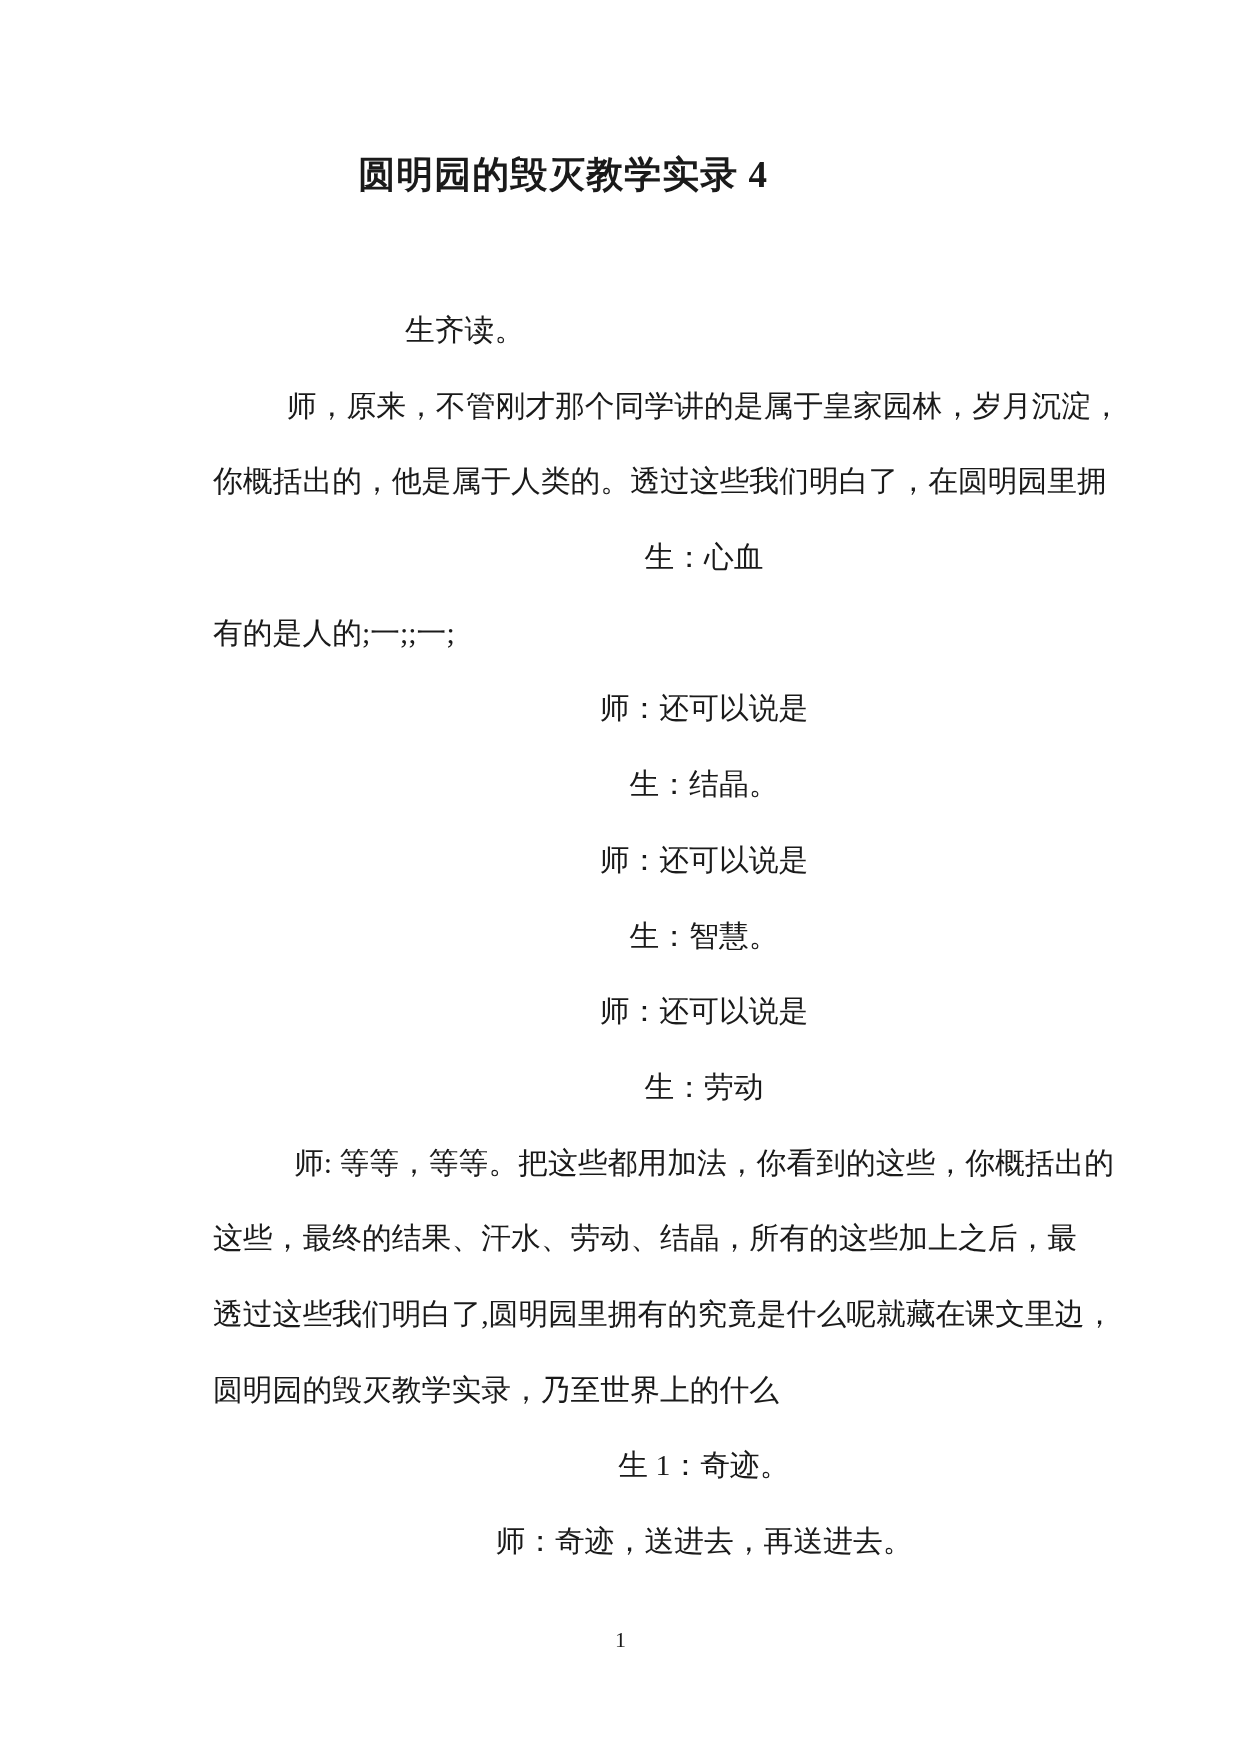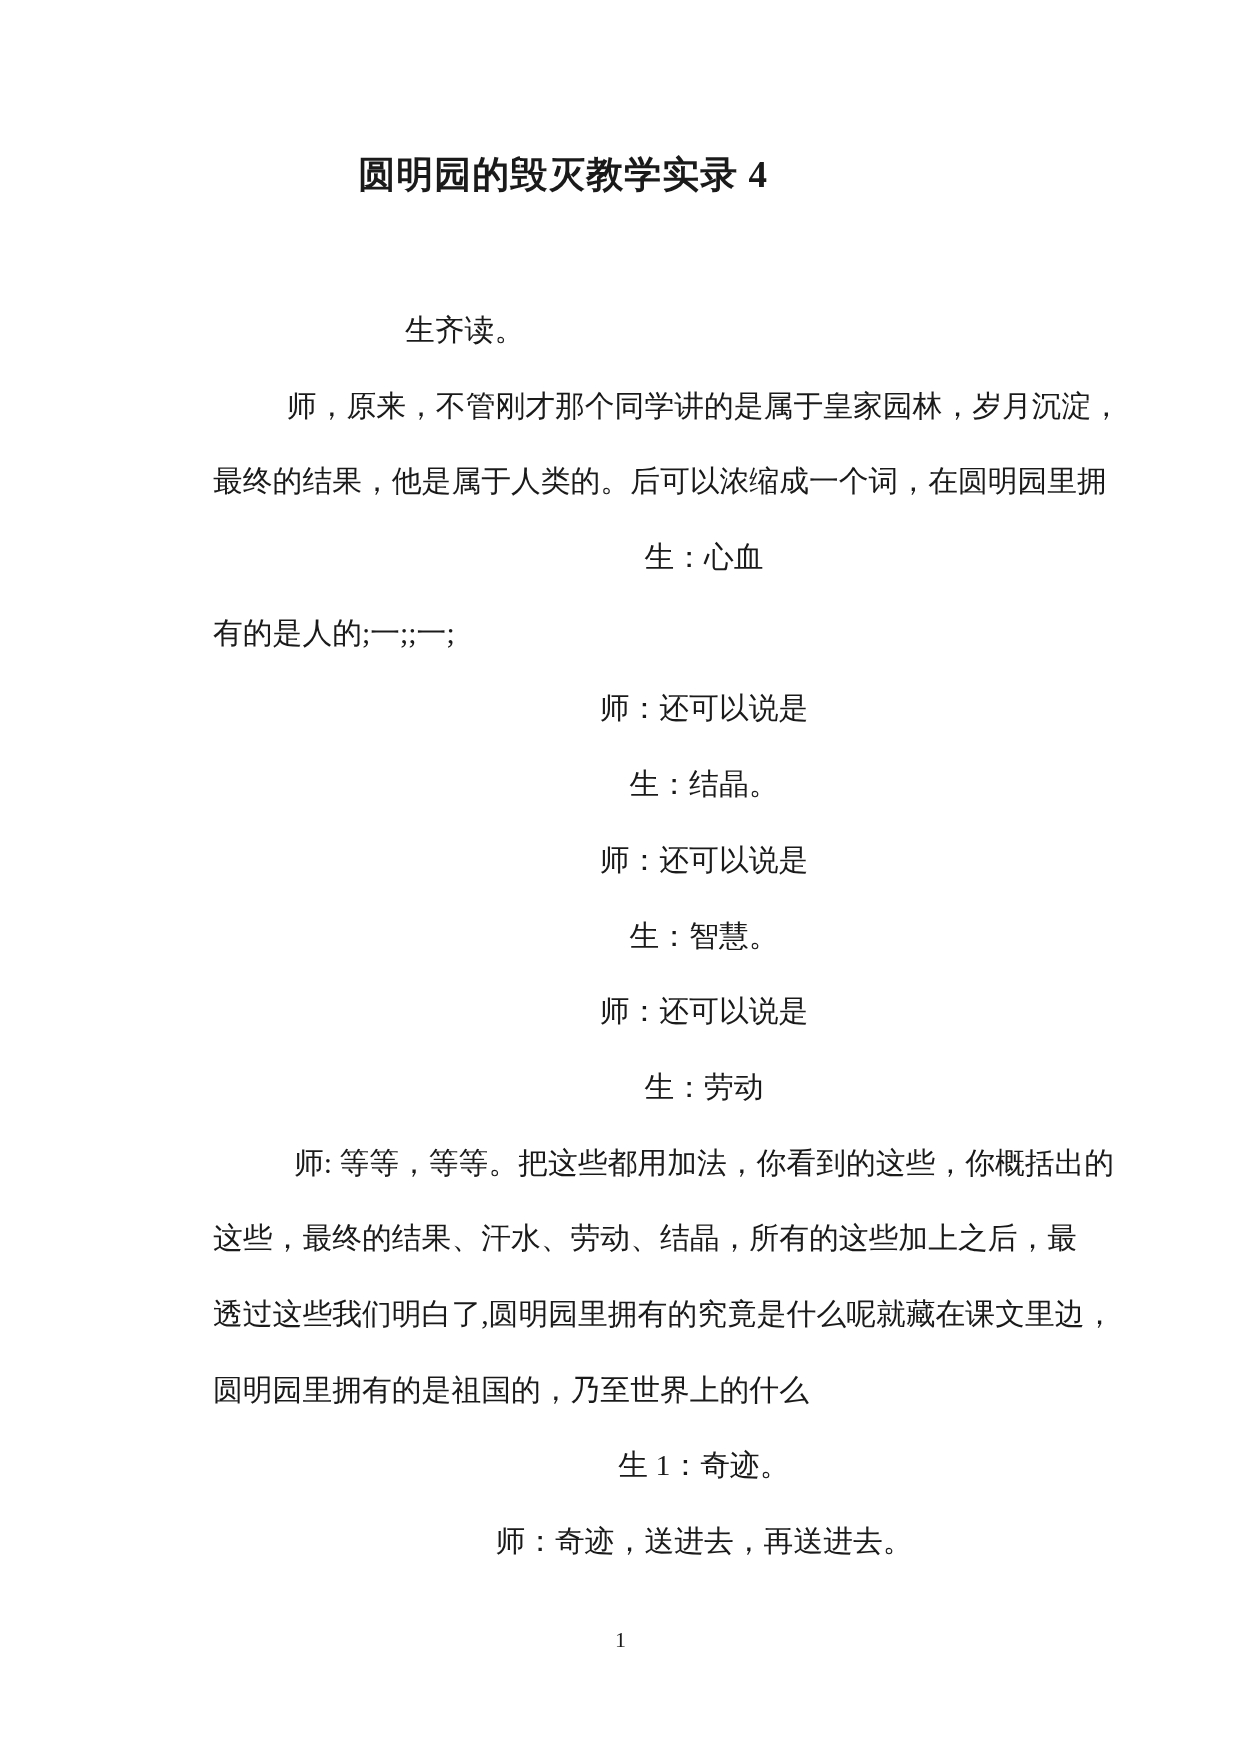--- a/index.html
+++ b/index.html
@@ -54,32 +54,32 @@
 </head>
 <body>
 
 <div class="page">
 
   <h1 class="doc-title">圆明园的毁灭教学实录 4</h1>
 
   <div class="doc-body">
     <div class="line indent-deep">生齐读。</div>
     <div class="line indent-first">师，原来，不管刚才那个同学讲的是属于皇家园林，岁月沉淀，</div>
-    <div class="line">最终的结果，他是属于人类的。后可以浓缩成一个词，在圆明园里拥</div>
+    <div class="line">你概括出的，他是属于人类的。透过这些我们明白了，在圆明园里拥</div>
     <div class="line indent-first">生：心血</div>
     <div class="line">有的是人的;一;;一;</div>
     <div class="line indent-first">师：还可以说是</div>
     <div class="line indent-first">生：结晶。</div>
     <div class="line indent-first">师：还可以说是</div>
     <div class="line indent-first">生：智慧。</div>
     <div class="line indent-first">师：还可以说是</div>
     <div class="line indent-first">生：劳动</div>
     <div class="line indent-first">师: 等等，等等。把这些都用加法，你看到的这些，你概括出的</div>
     <div class="line">这些，最终的结果、汗水、劳动、结晶，所有的这些加上之后，最</div>
     <div class="line">透过这些我们明白了,圆明园里拥有的究竟是什么呢就藏在课文里边，</div>
-    <div class="line">圆明园里拥有的是祖国的，乃至世界上的什么</div>
+    <div class="line">圆明园的毁灭教学实录，乃至世界上的什么</div>
     <div class="line indent-first">生 1：奇迹。</div>
     <div class="line indent-first">师：奇迹，送进去，再送进去。</div>
   </div>
 
   <div class="page-number">1</div>
 
 </div>
 
 </body></html>

